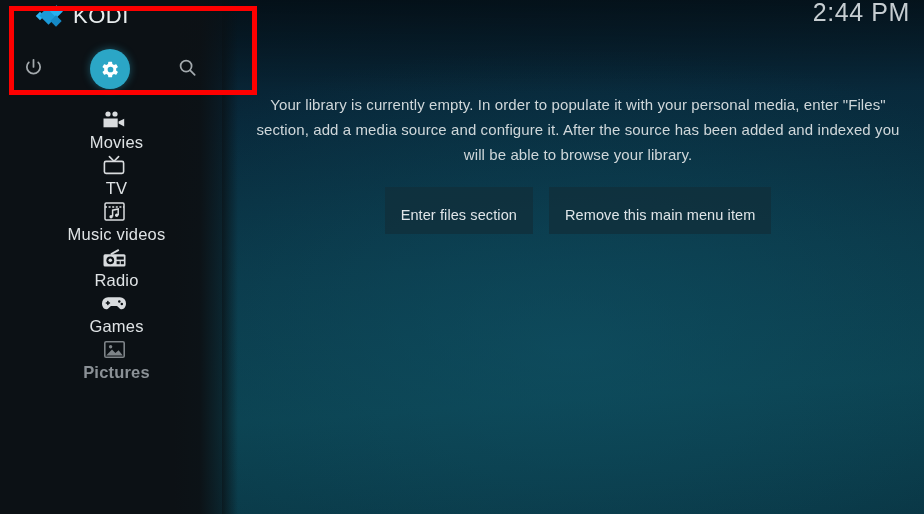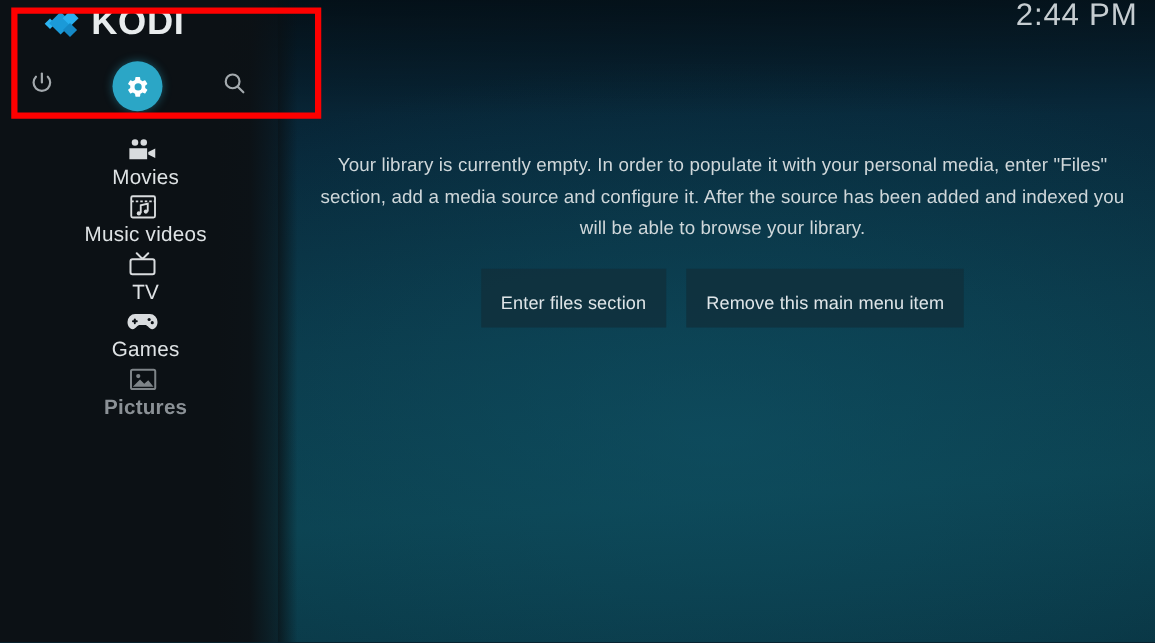--- a/index.html
+++ b/index.html
@@ -46,21 +46,21 @@
     position:absolute; left:36px; top:4px;
     display:flex; align-items:center; gap:9px;
   }
   #logo-mark { width:28px; height:24px; position:relative; }
   .dia { position:absolute; background:#22a3e0; }
   .dia.a { width:13px; height:13px; left:6px;  top:5px;  transform:rotate(45deg); background:#1b9ad8; }
   .dia.b { width:9px;  height:9px;  left:16px; top:3px;  transform:rotate(45deg); background:#29b0ef; }
   .dia.c { width:8px;  height:8px;  left:16px; top:13px; transform:rotate(45deg); background:#1589c6; }
   .dia.d { width:6px;  height:6px;  left:1px;  top:9px;  transform:rotate(45deg); background:#2cb4f2; }
   #logo-text {
-    color:#e8eced; font-size:29px; letter-spacing:.5px; font-weight:700; line-height:1;
+    color:#e8eced; font-size:22px; letter-spacing:.5px; font-weight:400; line-height:1;
   }
 
   #icon-row {
     position:absolute; left:0; top:46px; width:222px; height:46px;
   }
   .hicon {
     position:absolute; top:0; width:46px; height:46px;
     display:flex; align-items:center; justify-content:center;
     color:#9aa1a6;
   }
@@ -119,21 +119,21 @@
   }
 
   
   #content {
     position:absolute; left:232px; top:0; right:0; bottom:0;
     display:flex; flex-direction:column;
     align-items:center; justify-content:flex-start;
     z-index:3;
   }
   #empty-msg {
-    margin-top:120px;
+    margin-top:92px;
     width:656px;
     text-align:center;
     color:#cfd7da;
     font-size:15px;
     line-height:25px;
     letter-spacing:.1px;
   }
   #btn-row {
     margin-top:20px;
     display:flex; gap:16px;
@@ -220,41 +220,55 @@
             <path d="M16.6 11.6l5.6-2.8v7.6l-5.6-2.8z"></path>
           </svg>
         </span>
         <span class="m-label">Movies</span>
       </div>
 
 
 
       <div class="m-item">
         <span class="m-ico">
+          <svg width="24" height="21" viewBox="0 0 24 21" fill="none" stroke="currentColor" stroke-width="1.6">
+            <path d="M7.4 1.6 11.8 6 M16.6 1.6 12.2 6" stroke-linecap="round"></path>
+            <rect x="2.4" y="6.4" width="19.2" height="12" rx="1.6"></rect>
+          </svg>
+        </span>
+        <span class="m-label">TV</span>
+      </div>
+
+      <div class="m-item">
+        <span class="m-ico">
           <svg width="23" height="21" viewBox="0 0 23 21" fill="none" stroke="currentColor" stroke-width="1.5">
             <rect x="2" y="2" width="19" height="17" rx="1.2"></rect>
             <path d="M2 6.1h19" stroke-dasharray="2 1.6"></path>
             <path d="M9.6 15.6V9.2l5.6-1.3v6.2" fill="none"></path>
             <circle cx="8.1" cy="15.7" r="1.7" fill="currentColor" stroke="none"></circle>
             <circle cx="13.7" cy="14.2" r="1.7" fill="currentColor" stroke="none"></circle>
           </svg>
         </span>
         <span class="m-label">Music videos</span>
       </div>
 
       <div class="m-item">
         <span class="m-ico">
-          <svg width="24" height="21" viewBox="0 0 24 21" fill="none" stroke="currentColor" stroke-width="1.6">
-            <path d="M7.4 1.6 11.8 6 M16.6 1.6 12.2 6" stroke-linecap="round"></path>
-            <rect x="2.4" y="6.4" width="19.2" height="12" rx="1.6"></rect>
-          </svg>
-        </span>
-        <span class="m-label">TV</span>
-      </div>
-
+          <svg width="25" height="20" viewBox="0 0 25 20" fill="currentColor">
+            <path d="M16.3 1.1 8.4 5.4l1 1.7 7.9-4.3z"></path>
+            <rect x="1.5" y="6.2" width="22" height="12.2" rx="1.5"></rect>
+            <circle cx="8.3" cy="12.3" r="3.9" fill="#0c1115"></circle>
+            <circle cx="8.3" cy="12.3" r="1.8" fill="currentColor"></circle>
+            <rect x="14.6" y="8.6" width="7.2" height="3" fill="#0c1115"></rect>
+            <rect x="14.6" y="13.2" width="3.1" height="3" fill="#0c1115"></rect>
+            <rect x="18.8" y="13.2" width="3.1" height="3" fill="#0c1115"></rect>
+          </svg>
+        </span>
+        <span class="m-label">Radio</span>
+      </div>
 
       <div class="m-item">
         <span class="m-ico">
           <svg width="26" height="17" viewBox="0 0 26 17" fill="currentColor">
             <path d="M7.1 2.2h11.8a6.2 6.2 0 0 1 6.1 6.4c0 3-1.8 5.7-4.1 5.7-1.6 0-2.5-1-3.5-2.1-.7-.8-1.4-1.3-2.5-1.3h-3.9c-1.1 0-1.8.5-2.5 1.3-1 1.1-1.9 2.1-3.5 2.1C2.8 14.3 1 11.6 1 8.6A6.2 6.2 0 0 1 7.1 2.2z"></path>
             <rect x="4.6" y="7.2" width="4.6" height="1.5" rx=".7" fill="#0c1115"></rect>
             <rect x="6.1" y="5.7" width="1.5" height="4.6" rx=".7" fill="#0c1115"></rect>
             <circle cx="18.3" cy="6.6" r="1.25" fill="#0c1115"></circle>
             <circle cx="20.8" cy="9.1" r="1.25" fill="#0c1115"></circle>
           </svg>

